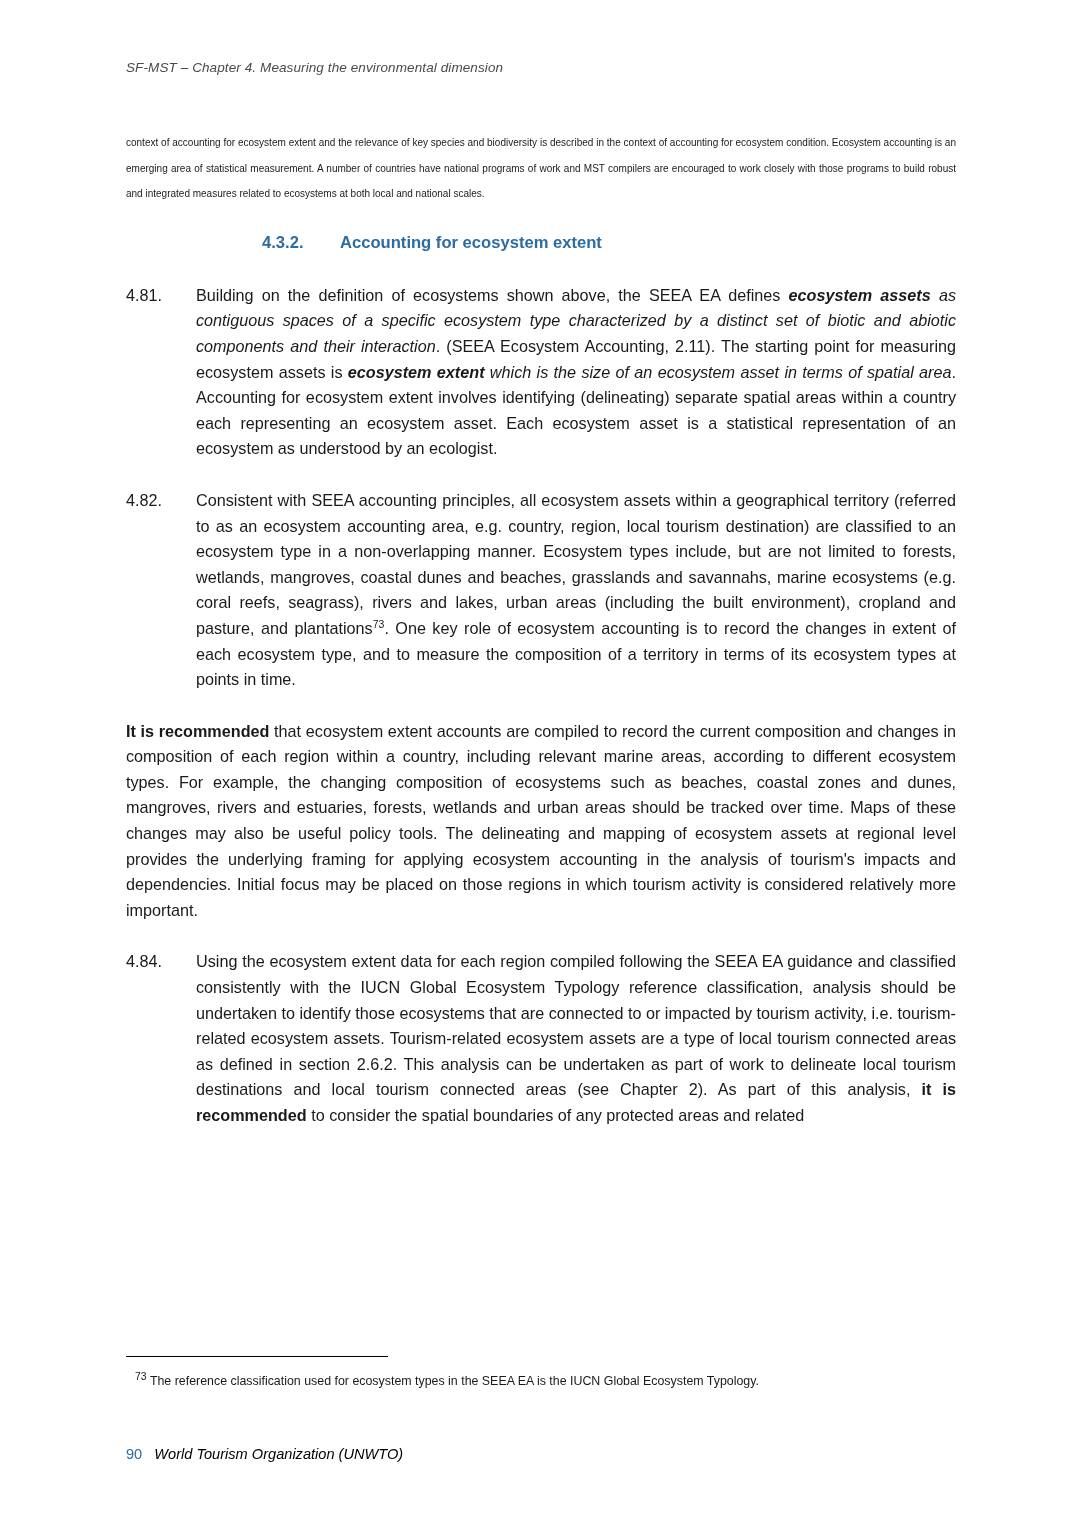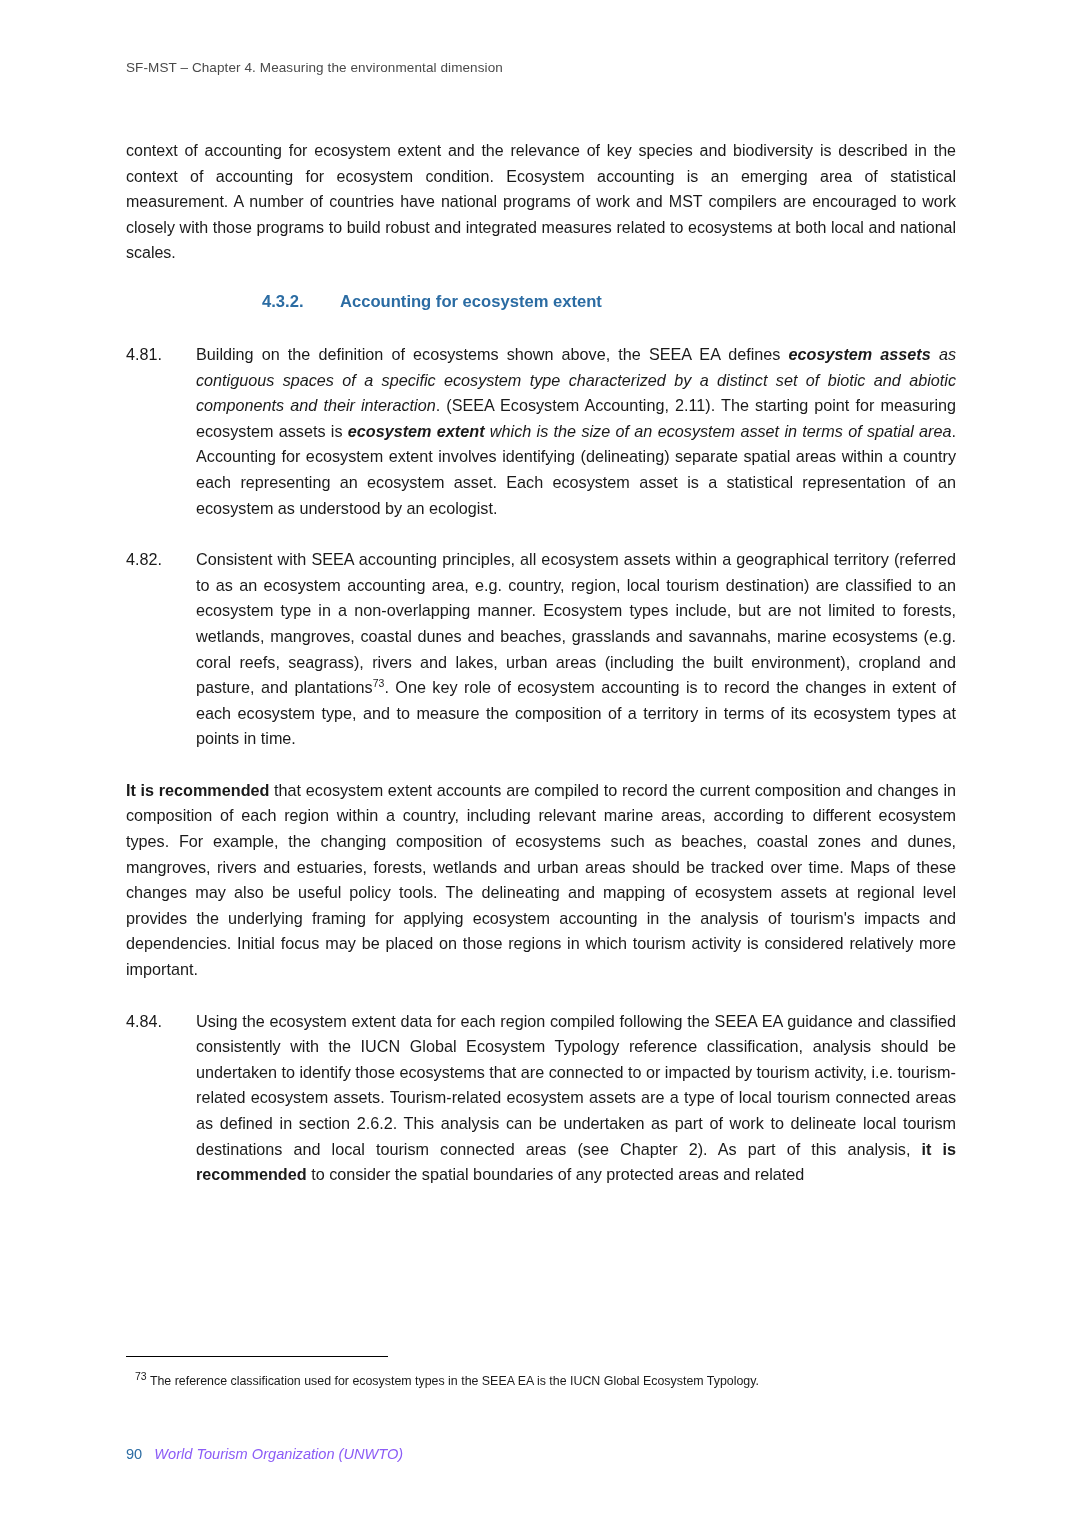--- a/index.html
+++ b/index.html
@@ -19,33 +19,34 @@
     position: relative;
     width: 1080px;
     height: 1528px;
     box-sizing: border-box;
     padding: 0;
   }
   .running-head {
     position: absolute;
     top: 60px;
     left: 126px;
+    font-style: italic;
     font-size: 13.5px;
     color: #4a4a4a;
     letter-spacing: 0.1px;
   }
   .content {
     position: absolute;
     top: 122px;
     left: 126px;
     width: 830px;
   }
   p.body {
-    margin: 16px 0 26px 0;
-    font-size: 16px;
+    margin: 8px 0 26px 0;
+    font-size: 10px;
     line-height: 25.6px;
     text-align: justify;
     color: #1a1a1a;
   }
   .indent-block {
     margin-left: 70px;
   }
   .para-row {
     display: flex;
     margin-bottom: 26px;
@@ -108,21 +109,21 @@
     font-style: italic;
     color: #2b6ca3;
   }
   .footer .pagenum {
     font-style: normal;
     margin-right: 12px;
     text-align: right;
   }
   .footer .orgname {
     font-style: italic;
-    color: #8b5cf6;
+    color: #000000;
   }
 </style>
 </head>
 <body>
 
 <div class="page">
 
   <div class="running-head">SF-MST – Chapter 4. Measuring the environmental dimension</div>
 
   <div class="content">

